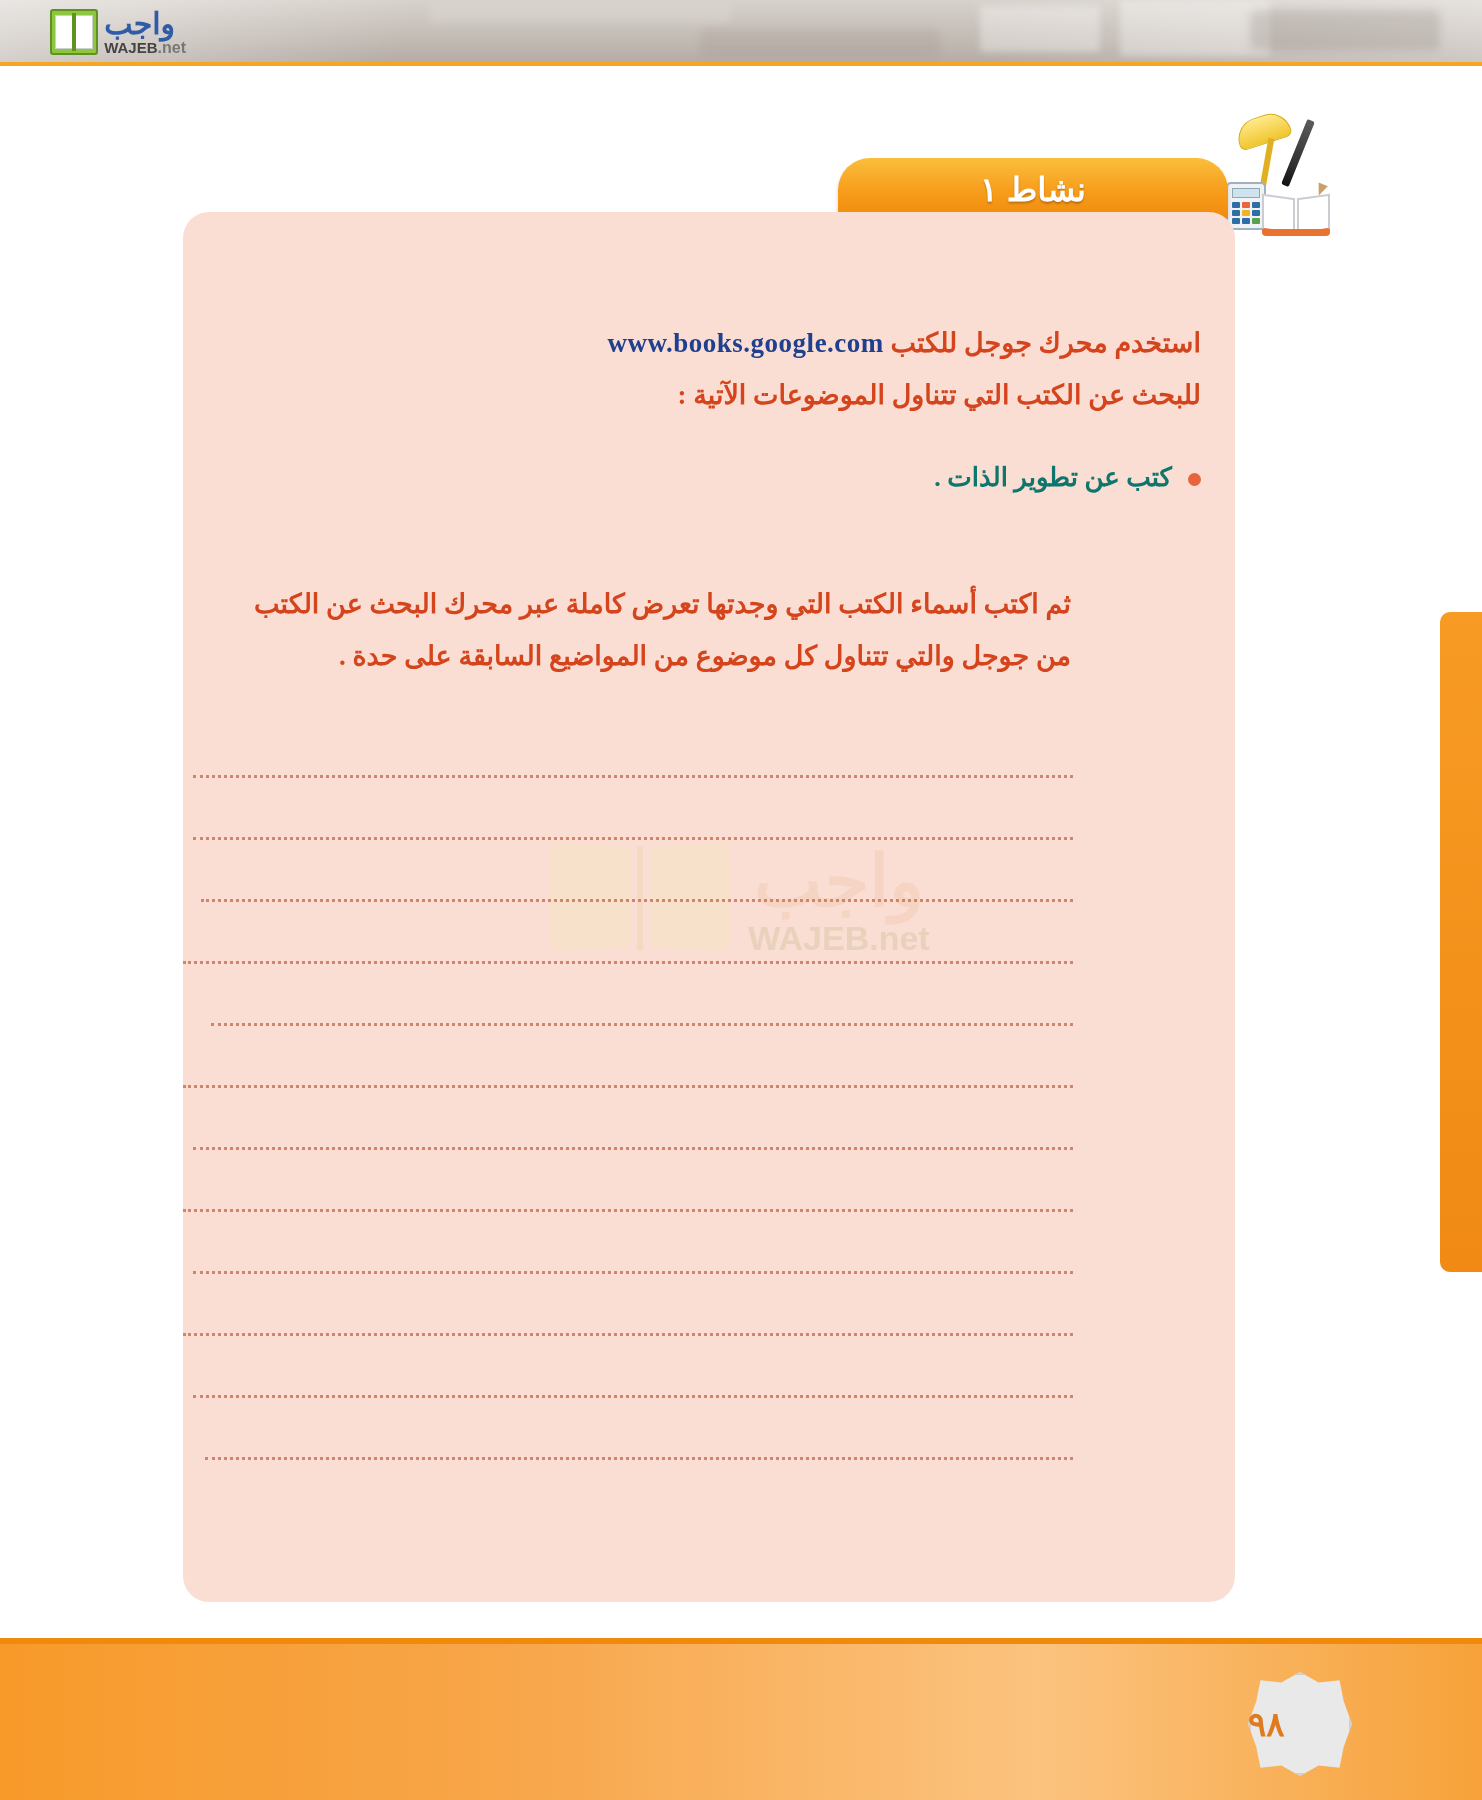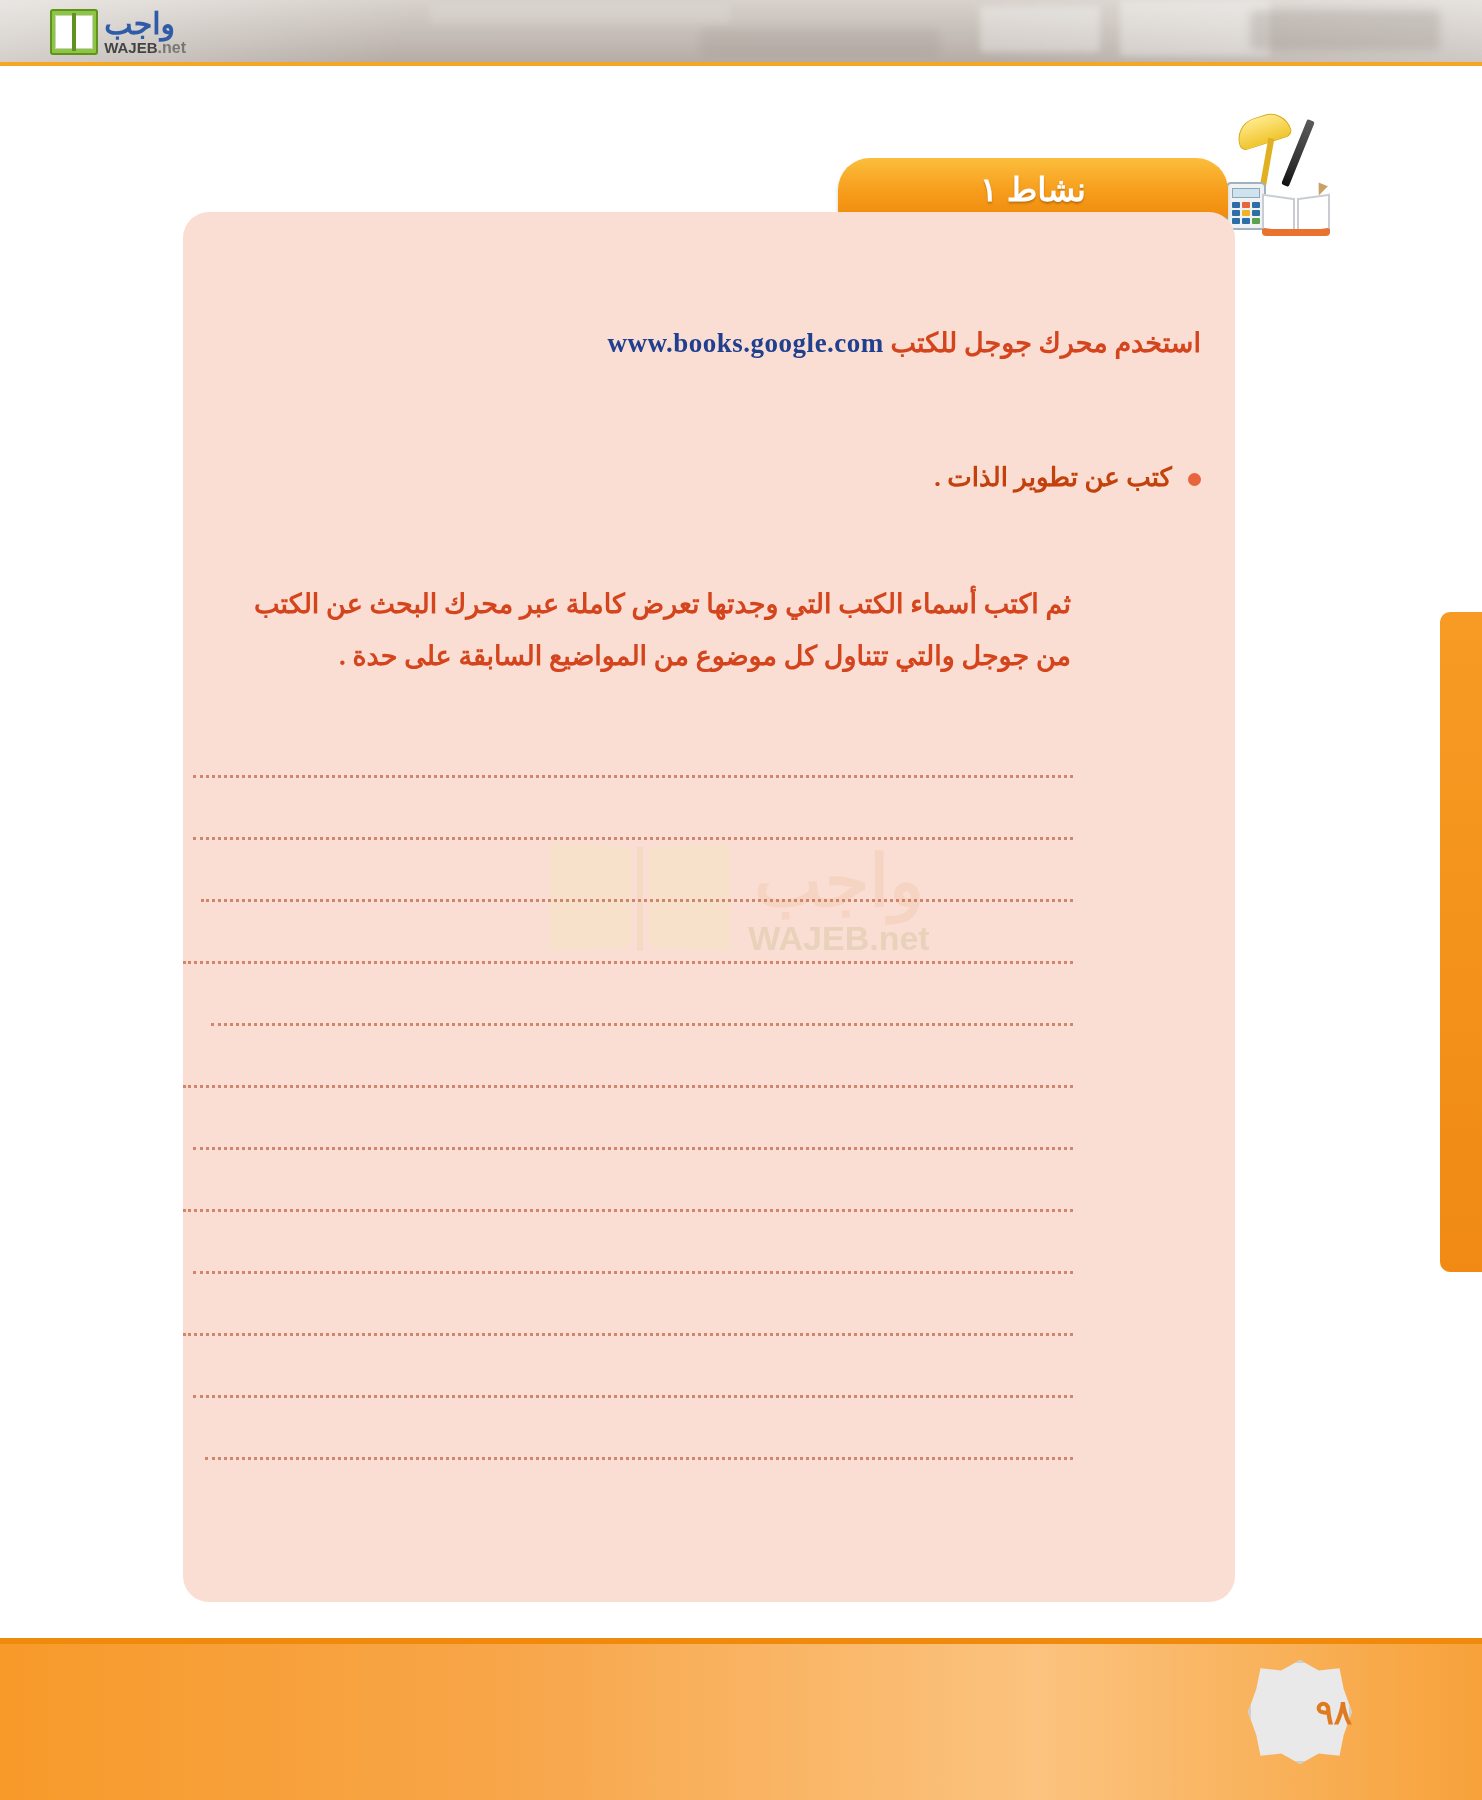--- a/index.html
+++ b/index.html
@@ -294,21 +294,21 @@
   .bullet-dot {
     flex: 0 0 auto;
     width: 13px; height: 13px;
     border-radius: 50%;
     background: #e8643c;
     margin-top: 15px;
   }
   .bullet-text {
     font-size: 26px;
     font-weight: bold;
-    color: #c2410c;
+    color: #0f766e;
     line-height: 40px;
     font-family: "Liberation Serif", serif;
   }
 
   
   .closing {
     position: absolute;
     top: 578px;
     left: 0;
     width: 922px;
@@ -408,26 +408,26 @@
     background: linear-gradient(90deg, #f79a2a 0%, #f8a64a 35%, #fbc37f 70%, #f7a23a 100%);
   }
   .bottombar-top {
     position: absolute;
     top: 0; left: 0;
     width: 1482px; height: 6px;
     background: #ef8a0c;
   }
   .page-number {
     position: absolute;
-    bottom: 36px;
+    bottom: 24px;
     left: 1248px;
     width: 104px; height: 104px;
     display: flex;
     align-items: center;
-    justify-content: flex-start;
+    justify-content: flex-end;
   }
   .page-number .star {
     position: absolute;
     inset: 0;
     background: #e9e9e9;
     border: 3px solid #cfcfcf;
     clip-path: polygon(50% 0%, 68% 10%, 88% 8%, 92% 28%, 100% 50%, 92% 72%, 88% 92%, 68% 90%, 50% 100%, 32% 90%, 12% 92%, 8% 72%, 0% 50%, 8% 28%, 12% 8%, 32% 10%);
   }
   .page-number .num {
     position: relative;
@@ -497,20 +497,21 @@
   <div class="activity-tab">
     <span class="tab-label">نشاط ١</span>
   </div>
 
   <div class="panel"></div>
 
   <div class="intro" style="left:183px; top:317px;">
     <span>استخدم محرك جوجل للكتب</span>
     <span class="url">www.books.google.com</span>
     <br>
+    <span>للبحث عن الكتب التي تتناول الموضوعات الآتية :</span>
   </div>
 
   <div class="bullets" style="left:183px;">
     <div class="bullet-row">
       <span class="bullet-dot"></span>
       <span class="bullet-text">كتب عن تطوير الذات .</span>
     </div>
   </div>
 
   <div class="closing" style="left:183px;">ثم اكتب أسماء الكتب التي وجدتها تعرض كاملة عبر محرك البحث عن الكتب من جوجل والتي تتناول كل موضوع من المواضيع السابقة على حدة .</div>

